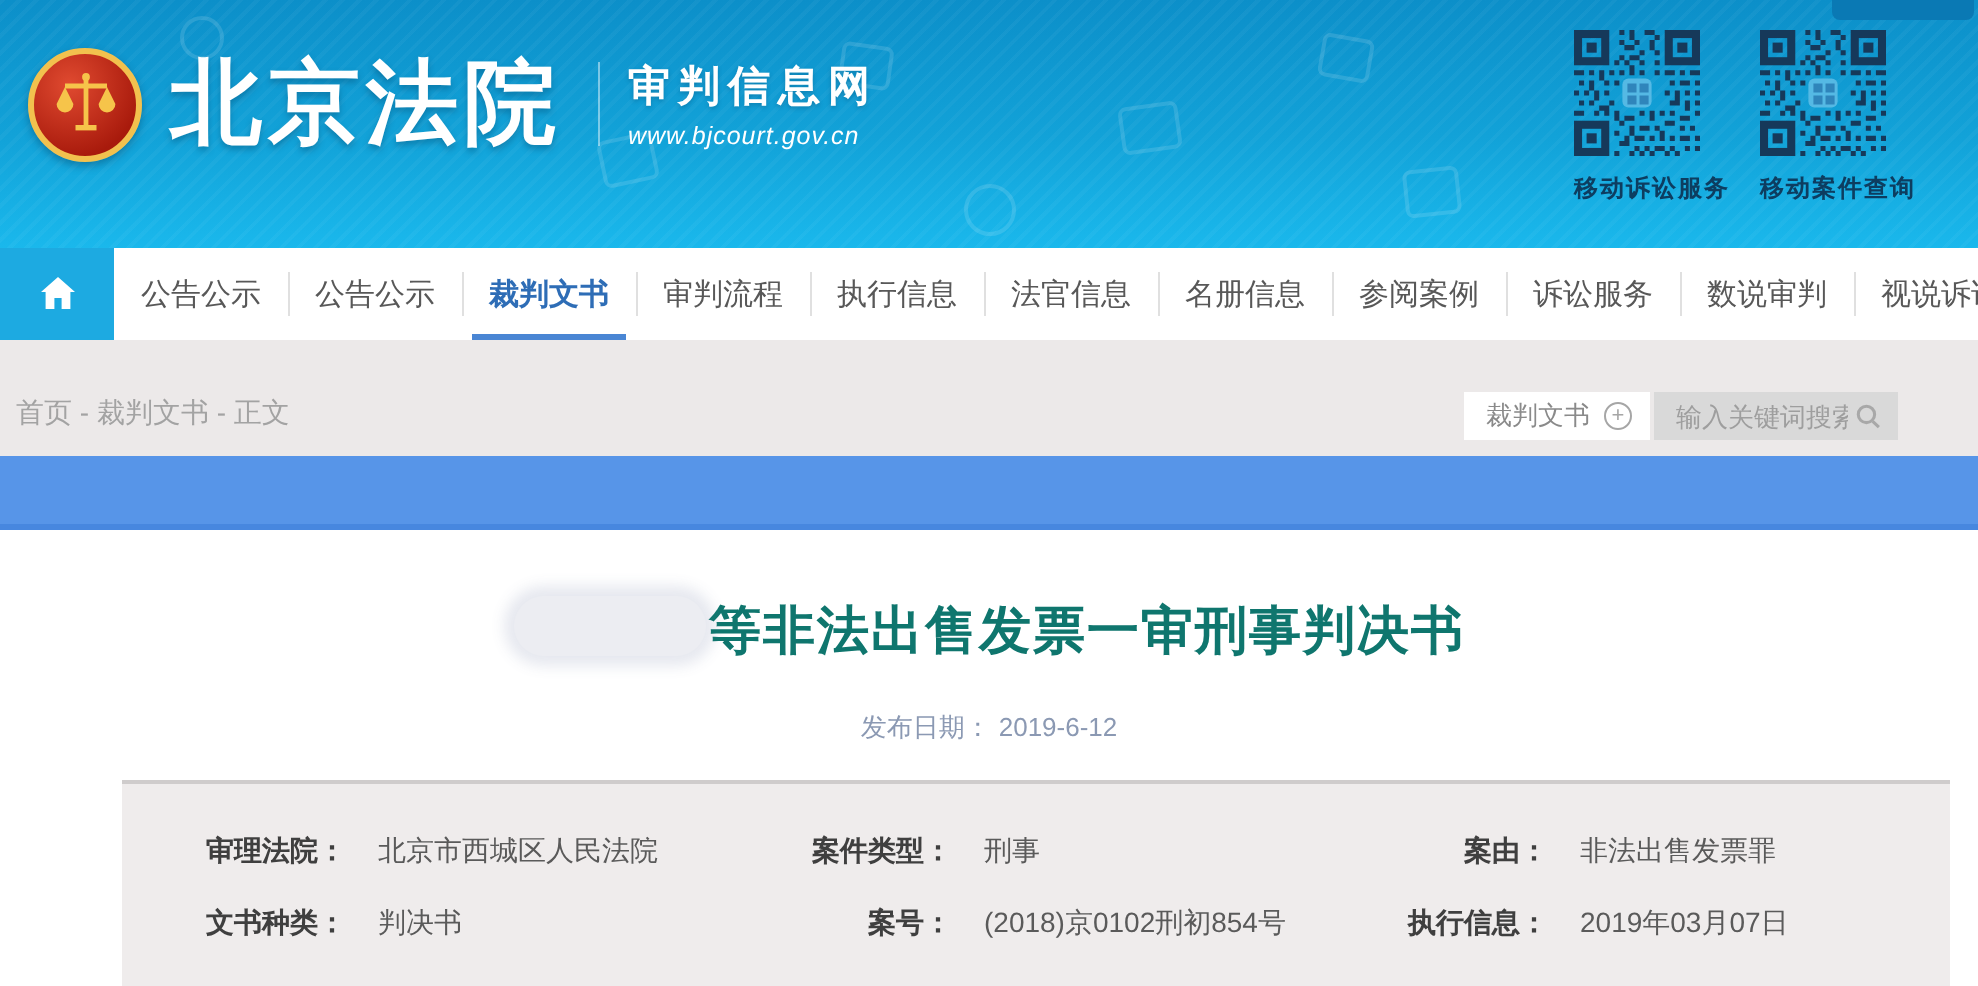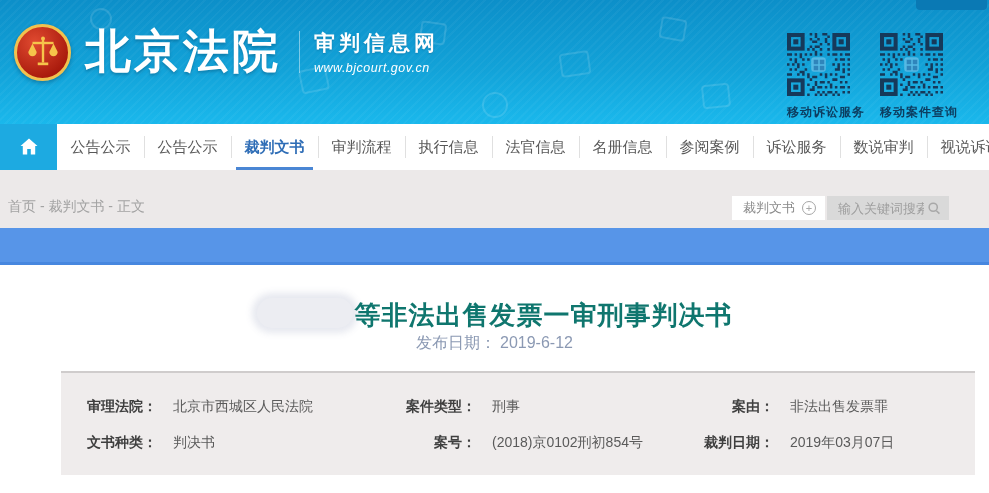--- a/index.html
+++ b/index.html
@@ -19,21 +19,21 @@
     border:3px solid #f2c14e; display:flex; align-items:center; justify-content:center;
     box-shadow:0 2px 4px rgba(0,40,70,.35); }
   .site-name { color:#fff; font-size:46px; font-weight:bold; letter-spacing:3px; margin-left:14px;
     text-shadow:0 2px 3px rgba(0,60,95,.35); }
   .brand-divider { width:1px; height:42px; background:rgba(255,255,255,.45); margin:0 14px 0 18px; }
   .portal { color:#fff; }
   .portal-name { font-size:21px; font-weight:bold; letter-spacing:4px; text-shadow:0 1px 2px rgba(0,60,95,.3); }
   .portal-url { font-size:12.5px; margin-top:4px; letter-spacing:.5px;font-style:italic; }
   .top-tab { position:absolute; right:2px; top:0; width:71px; height:10px; background:#0a79b4;
     border-radius:0 0 4px 4px; }
-  .qr-group { position:absolute; right:46px; top:33px; display:flex; gap:30px; }
+  .qr-group { position:absolute; right:46px; top:15px; display:flex; gap:30px; }
   .qr { width:63px; text-align:center; }
   .qr svg { width:63px; height:63px; display:block; }
   .qr-label { margin-top:8px; font-size:12px; font-weight:bold; color:#0d3d60; white-space:nowrap; letter-spacing:1px; }
 
   
   .nav { position:relative; height:46px; background:#fff; display:flex; overflow:hidden; }
   .home-btn { width:57px; height:46px; background:#1daae1; flex:none; display:flex;
     align-items:center; justify-content:center; cursor:pointer; }
   .tab { position:relative; width:87px; flex:none; display:flex; align-items:center; justify-content:center;
     font-size:15px; color:#585858; cursor:pointer; white-space:nowrap; }
@@ -56,31 +56,31 @@
   .search-btn { background:none; border:none; padding:0; cursor:pointer; display:flex; flex:none; }
 
   
   .banner { height:37px; background:#5795e8; border-bottom:3px solid #4787df; }
 
   
   .title-row { margin-top:33px; text-align:center; }
   .redacted { display:inline-block; vertical-align:middle; width:96px; height:30px; border-radius:16px;
     background:#ecedf2; box-shadow:0 0 7px 5px rgba(229,231,238,.95); margin:-6px 2px 0 0; }
   .doc-title { font-size:26px; font-weight:bold; color:#0f766e; vertical-align:middle; letter-spacing:1px; }
-  .pub-date { text-align:center; font-size:16px; color:#8b99b3; }
+  .pub-date { margin-top:22px; text-align:center; font-size:13px; color:#8b99b3; }
   .pub-date .lbl { margin-right:4px; }
 
   
   .case-table { margin:17px 0 0 61px; width:914px; background:#efecec; border-top:2px solid #cfcccc;
     padding:16px 0 14px; }
   .case-row { display:grid; grid-template-columns:329px 300px 285px; height:36px; align-items:center; }
   .cell { display:flex; align-items:center; font-size:14px; color:#5a5a5a; }
   .cell .lbl { font-weight:bold; color:#3f3f3f; white-space:nowrap; }
   .cell .val { margin-left:16px; white-space:nowrap; }
-  .c1 { padding-left:26px; }
+  .c1 { padding-left:42px; }
   .c2 .lbl { min-width:86px; text-align:right; }
   .c3 .lbl { min-width:84px; text-align:right; }
 </style>
 </head>
 <body>
 
 <svg width="0" height="0" style="position:absolute">
   <defs>
     <g id="qr-pattern">
       <g fill="none" stroke="#16395a" stroke-width="1.6">
@@ -215,20 +215,20 @@
       <div class="case-row">
         <div class="cell c1">
           <span class="lbl">文书种类：</span>
           <span class="val">判决书</span>
         </div>
         <div class="cell c2">
           <span class="lbl">案号：</span>
           <span class="val">(2018)京0102刑初854号</span>
         </div>
         <div class="cell c3">
-          <span class="lbl">裁判日期：</span>
+          <span class="lbl">执行信息：</span>
           <span class="val">2019年03月07日</span>
         </div>
       </div>
     </div>
   </div>
 
 </div>
 
 </body></html>

